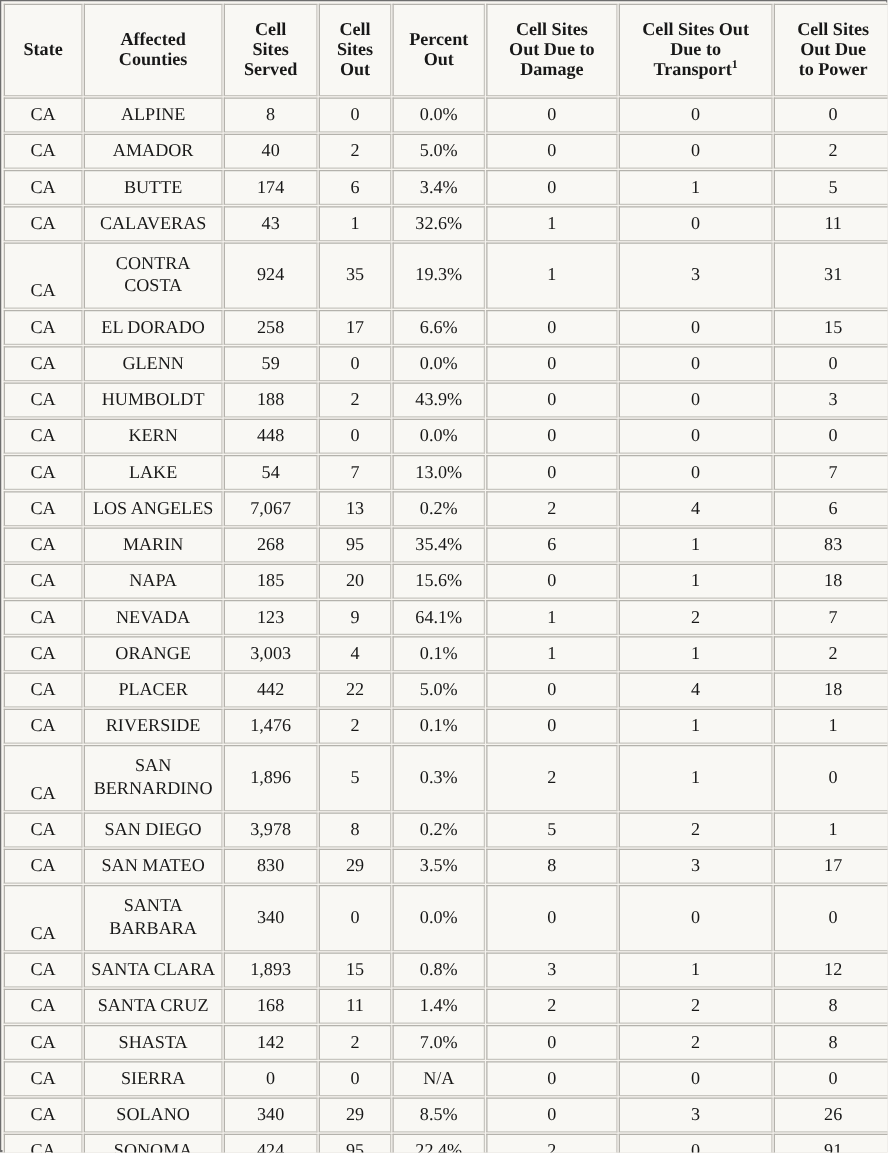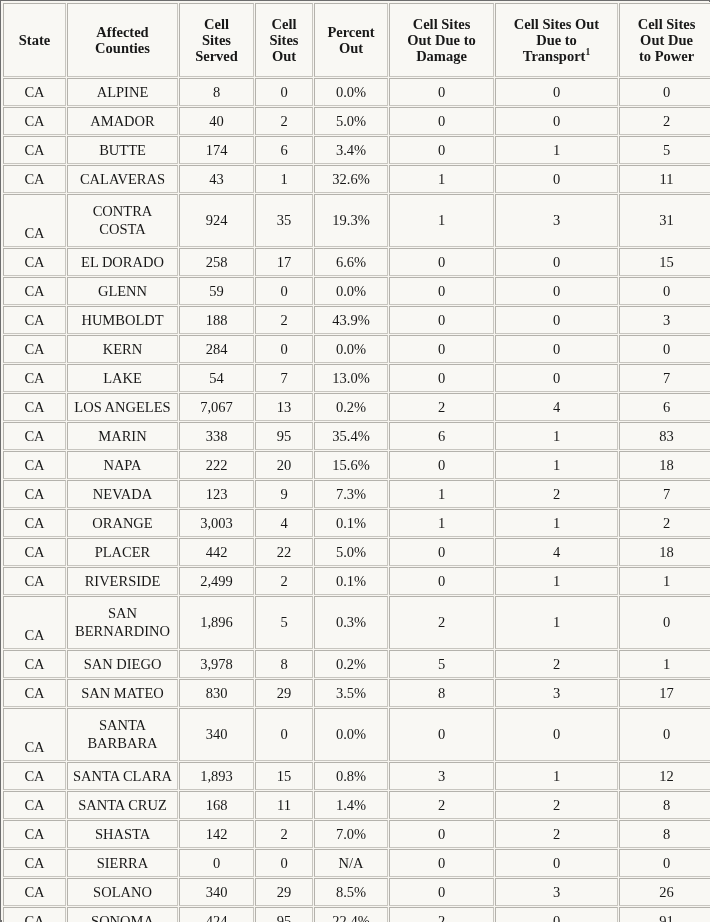--- a/index.html
+++ b/index.html
@@ -192,21 +192,21 @@
           <td>188</td>
           <td>2</td>
           <td>43.9%</td>
           <td>0</td>
           <td>0</td>
           <td>3</td>
         </tr>
         <tr class="data-row">
           <td class="state-cell">CA</td>
           <td class="county-cell">KERN</td>
-          <td>284</td>
+          <td>448</td>
           <td>0</td>
           <td>0.0%</td>
           <td>0</td>
           <td>0</td>
           <td>0</td>
         </tr>
         <tr class="data-row">
           <td class="state-cell">CA</td>
           <td class="county-cell">LAKE</td>
           <td>54</td>
@@ -222,43 +222,43 @@
           <td>7,067</td>
           <td>13</td>
           <td>0.2%</td>
           <td>2</td>
           <td>4</td>
           <td>6</td>
         </tr>
         <tr class="data-row">
           <td class="state-cell">CA</td>
           <td class="county-cell">MARIN</td>
-          <td>338</td>
+          <td>268</td>
           <td>95</td>
           <td>35.4%</td>
           <td>6</td>
           <td>1</td>
           <td>83</td>
         </tr>
         <tr class="data-row">
           <td class="state-cell">CA</td>
           <td class="county-cell">NAPA</td>
-          <td>222</td>
+          <td>185</td>
           <td>20</td>
           <td>15.6%</td>
           <td>0</td>
           <td>1</td>
           <td>18</td>
         </tr>
         <tr class="data-row">
           <td class="state-cell">CA</td>
           <td class="county-cell">NEVADA</td>
           <td>123</td>
           <td>9</td>
-          <td>7.3%</td>
+          <td>64.1%</td>
           <td>1</td>
           <td>2</td>
           <td>7</td>
         </tr>
         <tr class="data-row">
           <td class="state-cell">CA</td>
           <td class="county-cell">ORANGE</td>
           <td>3,003</td>
           <td>4</td>
           <td>0.1%</td>
@@ -272,21 +272,21 @@
           <td>442</td>
           <td>22</td>
           <td>5.0%</td>
           <td>0</td>
           <td>4</td>
           <td>18</td>
         </tr>
         <tr class="data-row">
           <td class="state-cell">CA</td>
           <td class="county-cell">RIVERSIDE</td>
-          <td>2,499</td>
+          <td>1,476</td>
           <td>2</td>
           <td>0.1%</td>
           <td>0</td>
           <td>1</td>
           <td>1</td>
         </tr>
         <tr class="data-row tall-row">
           <td class="state-cell">CA</td>
           <td class="county-cell">SAN<br>BERNARDINO</td>
           <td>1,896</td>

